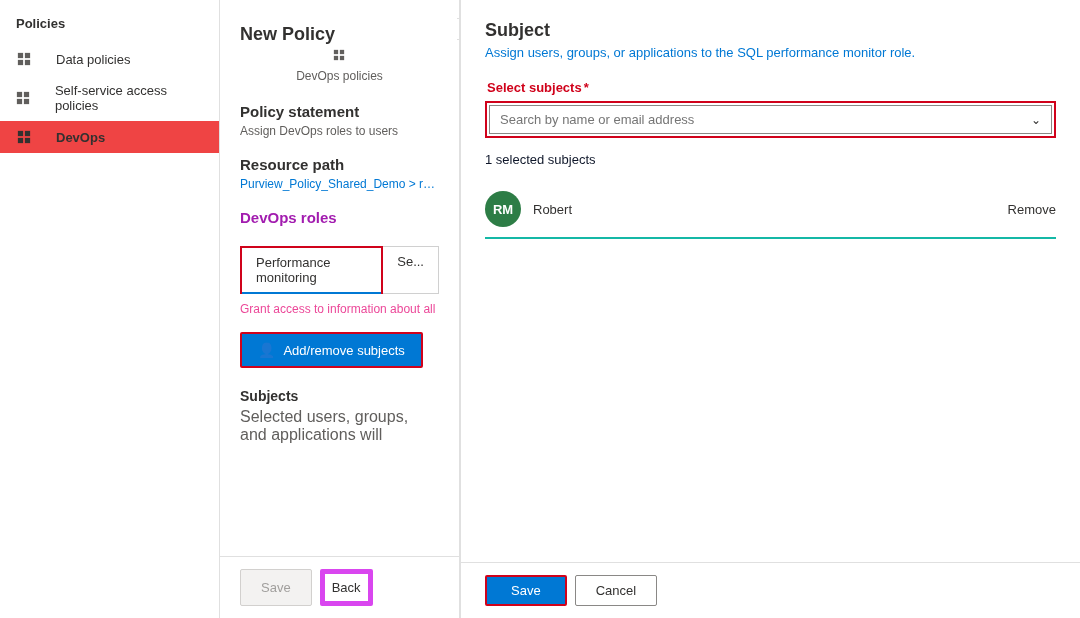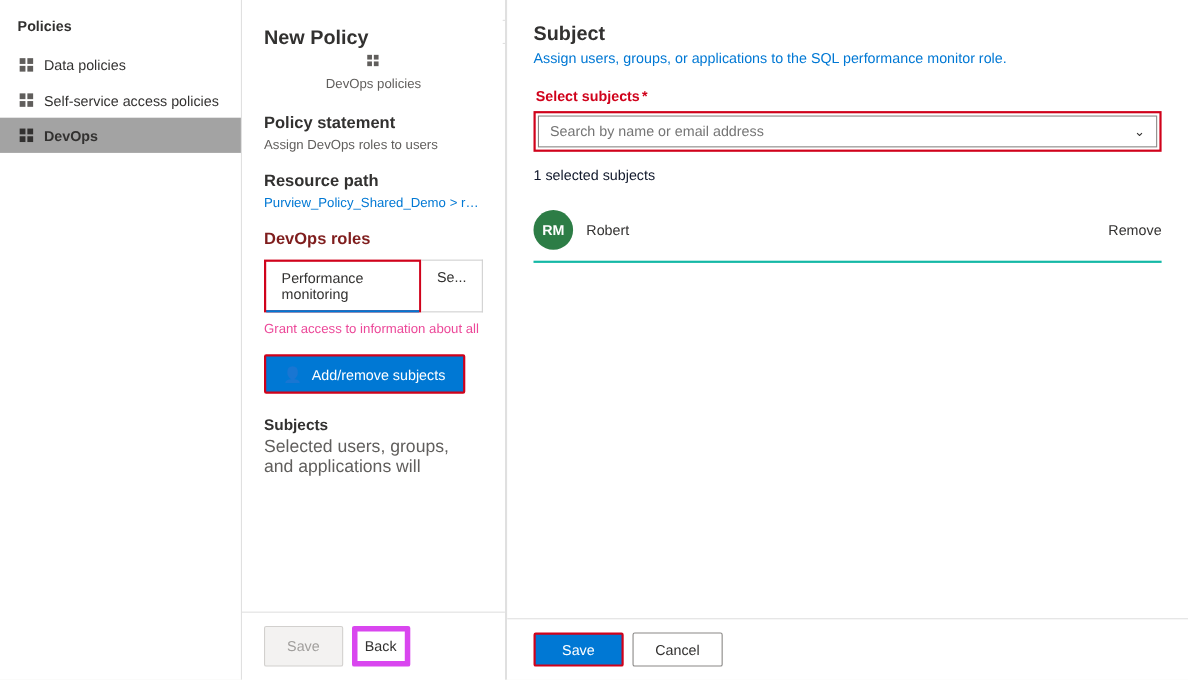--- a/index.html
+++ b/index.html
@@ -21,23 +21,23 @@
       font-size: 13px;
       color: #323130;
     }
     .sidebar-item {
       display: flex;
       align-items: center;
       padding: 8px 16px;
       cursor: pointer;
       color: #323130;
       font-size: 13px;
-      gap: 8px;
-    }
-    .sidebar-item.active { background: #a3a3a3; font-weight: 600; }
+      gap: 24px;
+    }
+    .sidebar-item.active { background: #ef4444; font-weight: 600; }
     .sidebar-icon {
       width: 16px;
       height: 16px;
       display: flex;
       align-items: center;
       justify-content: center;
     }
     .sidebar-icon svg { width: 14px; height: 14px; }
 
     
@@ -99,22 +99,22 @@
       color: #0078d4;
       margin-bottom: 18px;
       overflow: hidden;
       text-overflow: ellipsis;
       white-space: nowrap;
     }
 
     .devops-roles-title {
       font-size: 15px;
       font-weight: 600;
-      color: #7f1d1d;
-      margin-bottom: 10px;
+      color: #a21caf;
+      margin-bottom: 20px;
     }
 
     .roles-tabs {
       display: flex;
       gap: 0;
       margin-bottom: 8px;
     }
     .role-tab {
       padding: 7px 14px;
       font-size: 13px;

